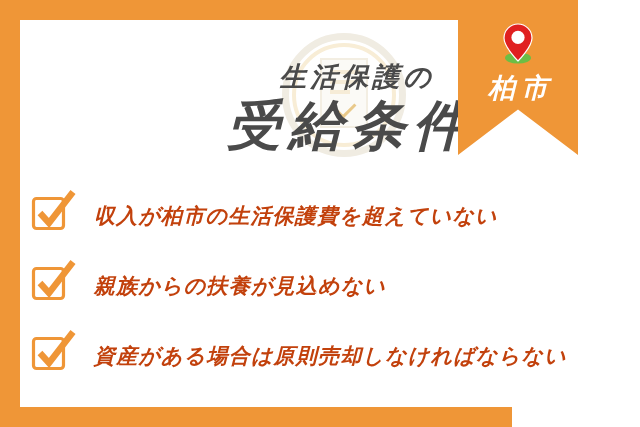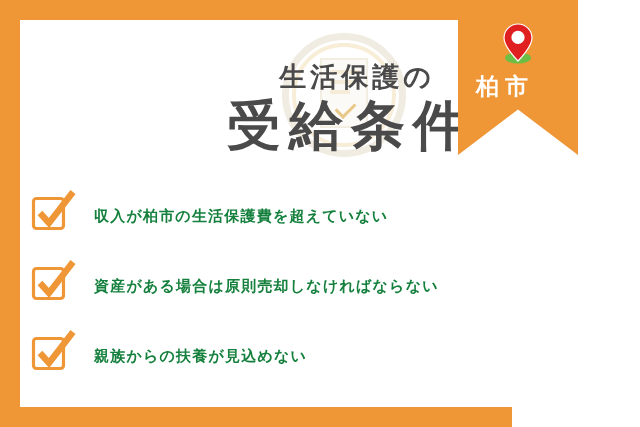--- a/index.html
+++ b/index.html
@@ -12,20 +12,21 @@
     overflow: hidden;
     font-family: "Liberation Sans", "DejaVu Sans", sans-serif;
   }
 
   #canvas {
     position: relative;
     width: 512px;
     height: 427px;
     background: #ef9637;
     box-sizing: border-box;
+    font-style: italic;
   }
 
   
   #card {
     position: absolute;
     left: 20px;
     top: 20px;
     width: 600px;
     height: 387px;
     background: #ffffff;
@@ -147,27 +148,27 @@
     top: 42px;
     transform: translateX(-50%);
     width: 38px;
     height: 42px;
   }
   #ribbon-label {
     position: absolute;
     left: 0;
     top: 95px;
     width: 120px;
+    text-align: center;
     color: #ffffff;
-    font-size: 23px;
+    font-size: 27px;
     font-weight: bold;
     letter-spacing: 6px;
     text-indent: 6px;
     line-height: 1;
-    padding-left: 12px;
   }
 
   
   #checklist {
     position: absolute;
     left: 0;
     top: 160px;
     width: 600px;
   }
   .check-row {
@@ -187,23 +188,23 @@
   }
   .check-mark svg {
     position: absolute;
     left: -2px;
     top: -7px;
     width: 48px;
     height: 48px;
     overflow: visible;
   }
   .check-text {
-    font-size: 15px;
-    font-weight: bold;
-    color: #15803d;
+    font-size: 21px;
+    font-weight: bold;
+    color: #c2410c;
     letter-spacing: 1.2px;
     white-space: nowrap;
     line-height: 1;
   }
 </style>
 </head>
 <body>
 
 <div id="canvas">
 
@@ -241,31 +242,31 @@
         <span class="check-text">収入が柏市の生活保護費を超えていない</span>
       </div>
 
       <div class="check-row">
         <span class="check-mark">
           <svg viewBox="0 0 48 48" xmlns="http://www.w3.org/2000/svg">
             <rect x="3.5" y="10.5" width="30" height="30" rx="3" ry="3" fill="none" stroke="#ef9637" stroke-width="3.2"></rect>
             <path d="M10 25 L19 35 L43 4" fill="none" stroke="#ef9637" stroke-width="6.4" stroke-linecap="butt" stroke-linejoin="miter"></path>
           </svg>
         </span>
-        <span class="check-text">資産がある場合は原則売却しなければならない</span>
+        <span class="check-text">親族からの扶養が見込めない</span>
       </div>
 
       <div class="check-row">
         <span class="check-mark">
           <svg viewBox="0 0 48 48" xmlns="http://www.w3.org/2000/svg">
             <rect x="3.5" y="10.5" width="30" height="30" rx="3" ry="3" fill="none" stroke="#ef9637" stroke-width="3.2"></rect>
             <path d="M10 25 L19 35 L43 4" fill="none" stroke="#ef9637" stroke-width="6.4" stroke-linecap="butt" stroke-linejoin="miter"></path>
           </svg>
         </span>
-        <span class="check-text">親族からの扶養が見込めない</span>
+        <span class="check-text">資産がある場合は原則売却しなければならない</span>
       </div>
 
     </div>
 
   </div>
 
   <div id="ribbon">
     <span id="ribbon-pin">
       <svg viewBox="0 0 38 42" xmlns="http://www.w3.org/2000/svg">
         <ellipse cx="19" cy="36" rx="13" ry="5.5" fill="#6cbe45"></ellipse>

